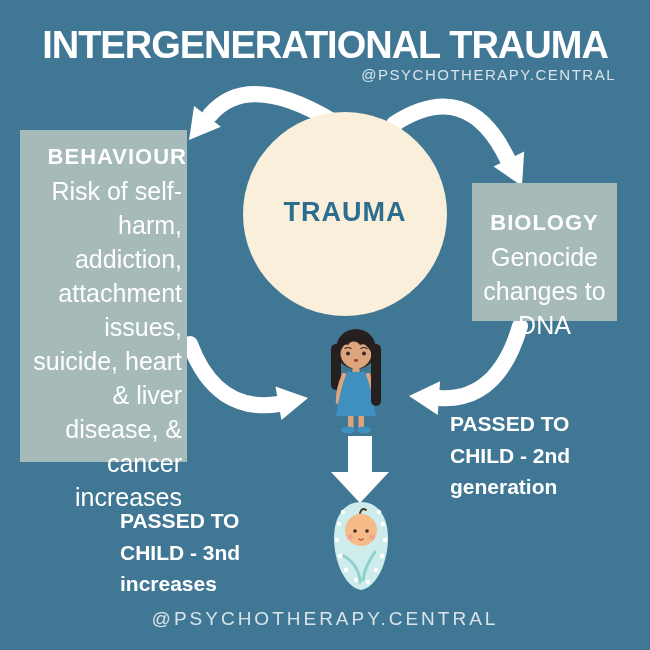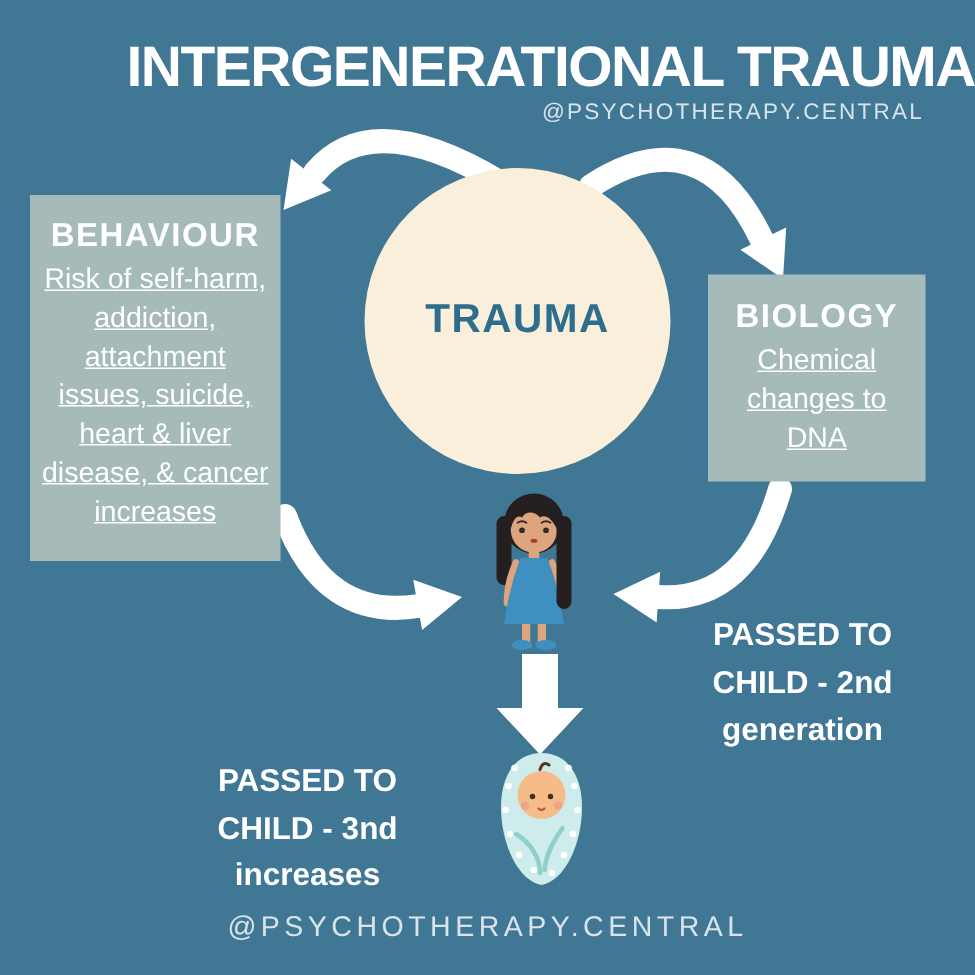--- a/index.html
+++ b/index.html
@@ -3,48 +3,48 @@
 <meta charset="utf-8">
 <style>
   html,body{margin:0;padding:0;background:#222;}
   .canvas{
     position:relative;width:650px;height:650px;overflow:hidden;
     background:var(--background,#407795);
     font-family:"Liberation Sans",sans-serif;
     -webkit-font-smoothing:antialiased;
   }
   .page-title{
-    position:absolute;left:0;right:0;top:24px;text-align:right;
+    position:absolute;left:0;right:0;top:24px;text-align:center;
     color:var(--text_white,#fff);font-size:38px;font-weight:700;
     letter-spacing:-1px;white-space:nowrap;
   }
   .handle-top{
     position:absolute;right:34px;top:66px;
     color:var(--credit_text,#d3e0e8);font-size:15px;letter-spacing:1.5px;
   }
   .panel{
     position:absolute;background:var(--panel,#a5bab9);
     color:var(--text_white,#fff);text-align:center;
   }
-  .behaviour-box{left:20px;top:130px;width:167px;height:244px;padding-top:14px;box-sizing:border-box;}
-  .biology-box{left:472px;top:183px;width:145px;height:138px;padding-top:15px;box-sizing:border-box;}
+  .behaviour-box{left:20px;top:130px;width:167px;height:332px;padding-top:14px;box-sizing:border-box;text-align:right;}
+  .biology-box{left:472px;top:183px;width:145px;height:138px;padding-top:27px;box-sizing:border-box;}
   .panel .box-title{font-size:22px;font-weight:700;letter-spacing:1px;margin-bottom:4px;}
-  .panel .box-body{font-size:19px;line-height:1.36;padding:0 5px;text-decoration:underline;}
+  .panel .box-body{font-size:25px;line-height:1.36;padding:0 5px;}
   .trauma-circle{
     position:absolute;left:243px;top:112px;width:204px;height:204px;border-radius:50%;
     background:var(--circle_fill,#f9efda);
     display:flex;flex-direction:column;align-items:center;justify-content:center;text-align:center;
   }
   .circle-title{color:var(--circle_title,#2d6d8e);font-size:27px;font-weight:700;letter-spacing:1px;margin-bottom:4px;}
   .circle-subtitle{color:var(--circle_text,#44809f);font-size:23px;line-height:1.4;width:168px;}
   .arrows{position:absolute;left:0;top:0;pointer-events:none;}
   .figure{position:absolute;}
   .passed{
     position:absolute;color:var(--text_white,#fff);font-weight:700;
-    font-size:21px;line-height:1.5;text-align:center;width:170px;
+    font-size:21px;line-height:1.5;width:170px;
   }
   .passed-2nd{left:450px;top:408px;}
   .passed-3rd{left:120px;top:505px;}
   .footer-handle{
     position:absolute;left:0;right:0;top:608px;text-align:center;
     color:var(--credit_text,#e3edf2);font-size:19px;letter-spacing:3px;
   }
 </style>
 </head>
 <body>
@@ -77,21 +77,21 @@
     <div class="box-title">BEHAVIOUR</div>
     <div class="box-body">Risk of self-harm, addiction, attachment issues, suicide, heart &amp; liver disease, &amp; cancer increases</div>
   </div>
 
   <div class="trauma-circle">
     <div class="circle-title">TRAUMA</div>
   </div>
 
   <div class="panel biology-box">
     <div class="box-title">BIOLOGY</div>
-    <div class="box-body">Chemical changes to DNA</div>
+    <div class="box-body">Genocide changes to DNA</div>
   </div>
 
   <svg class="figure" style="left:318px;top:326px" width="76" height="110" viewBox="0 0 76 110" aria-hidden="true">
     <rect x="13" y="18" width="10" height="46" rx="5" fill="var(--hair_dark,#261f20)"></rect>
     <circle cx="38" cy="23" r="20" fill="var(--hair_dark,#261f20)"></circle>
     <circle cx="38" cy="27" r="15.5" fill="var(--skin_tone,#dda57d)"></circle>
     <path d="M 22.5 27 C 22 12 30 8 38 8 C 46 8 54 12 53.5 27 C 49 18 45 17 42 19 C 38 14 32 15 30 19 C 27 17 24 20 22.5 27 Z" fill="var(--hair_dark,#261f20)"></path>
     <path d="M 27 22.5 q 3 -2 6 0 M 43 22.5 q 3 -2 6 0" stroke="#33272a" stroke-width="1.2" fill="none" stroke-linecap="round"></path>
     <circle cx="30" cy="27.5" r="1.9" fill="#33272a"></circle>
     <circle cx="46" cy="27.5" r="1.9" fill="#33272a"></circle>

